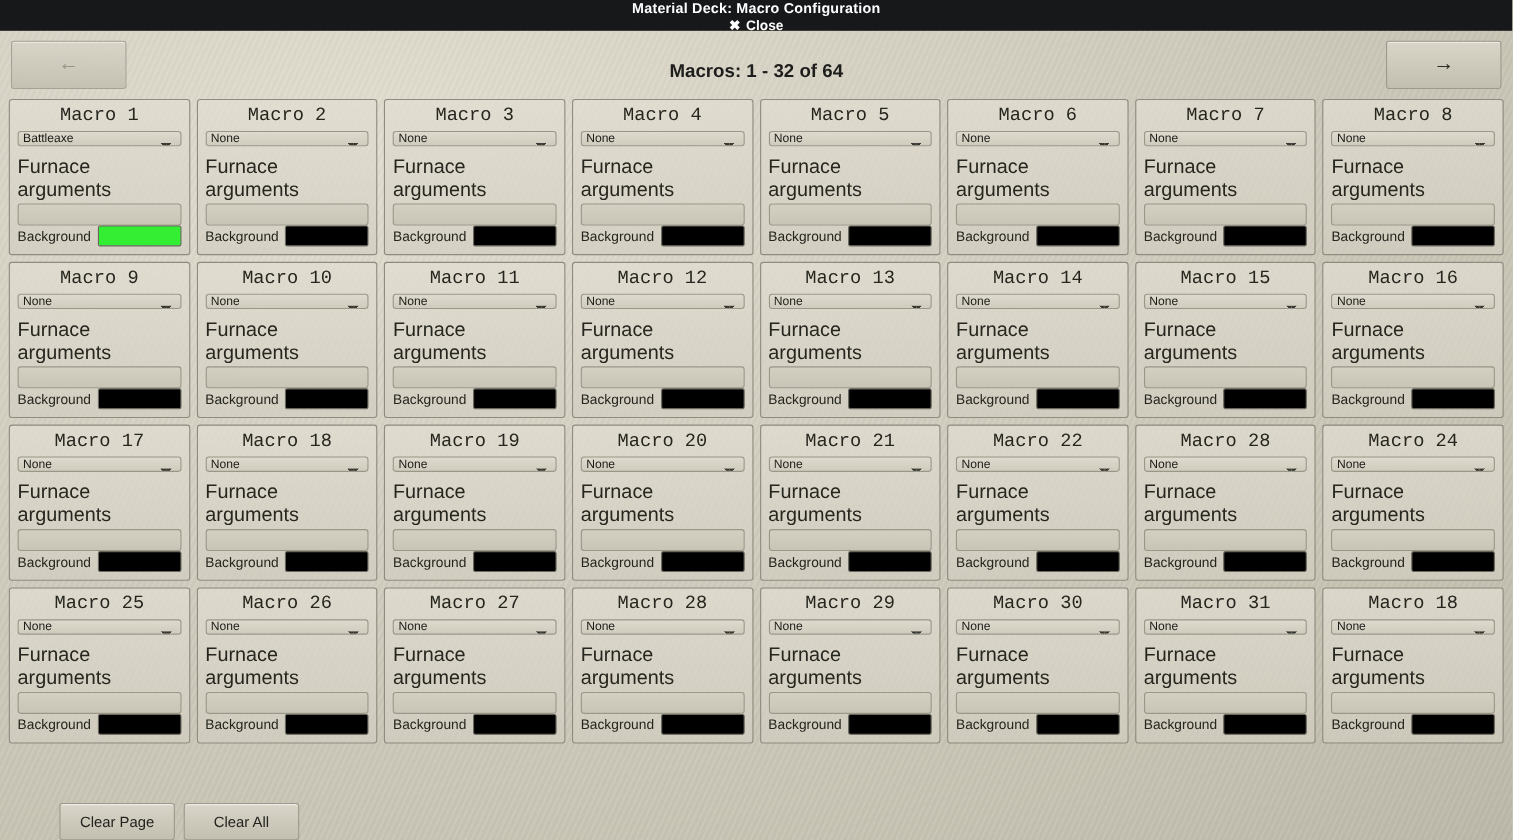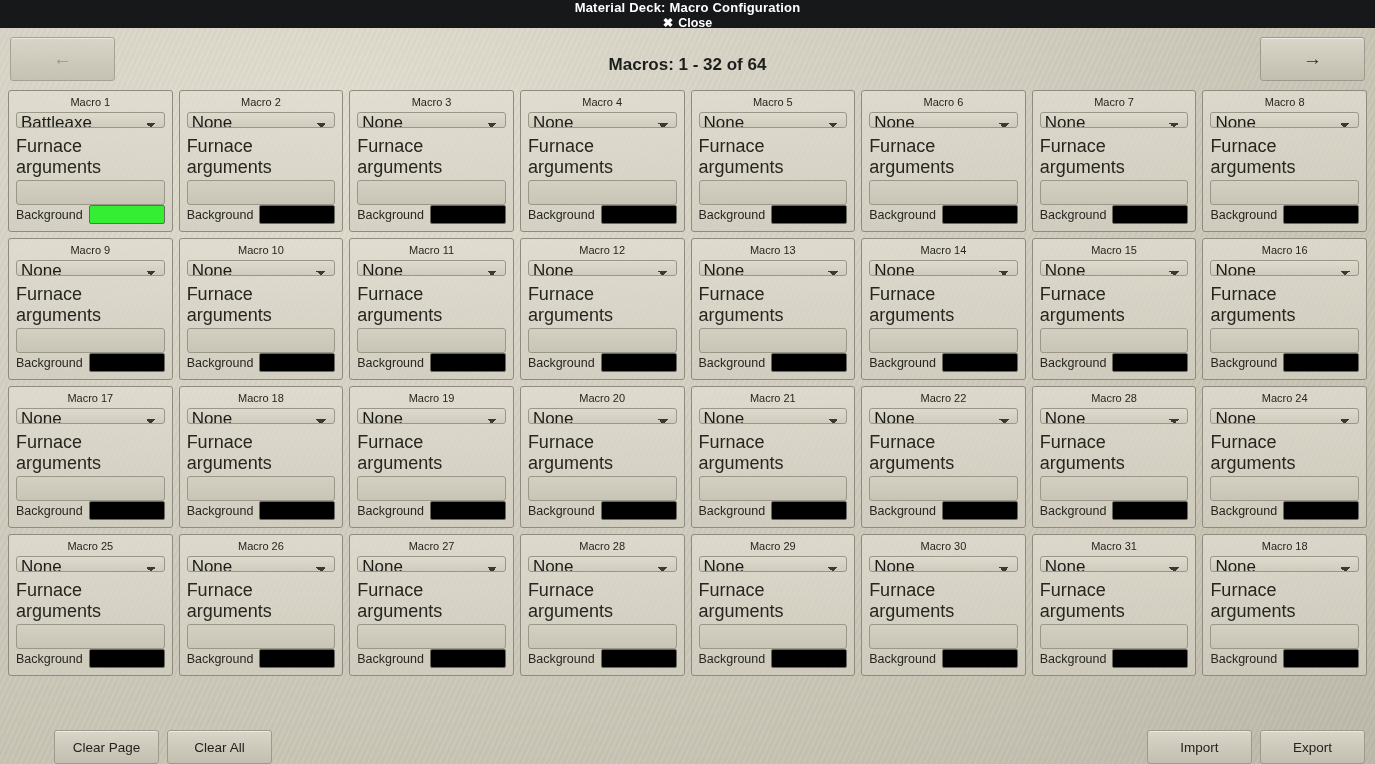--- a/index.html
+++ b/index.html
@@ -82,28 +82,29 @@
     background: linear-gradient(180deg, rgba(226,222,210,0.72) 0%, rgba(209,205,192,0.66) 100%);
     border: 1px solid #8e8b80;
     border-radius: 3px;
     padding: 5px 7px 7px 7px;
     height: 142px;
     display: flex;
     flex-direction: column;
   }
   .macro-title {
     text-align: center;
-    font-size: 11px;
+    font-size: 17px;
     color: #26261f;
     margin-bottom: 4px;
+    font-family: Liberation Mono, monospace;
   }
   .macro-select {
     width: 100%;
     height: 16px;
-    font-size: 17px;
+    font-size: 11px;
     font-family: "Liberation Sans", sans-serif;
     color: #1c1c18;
     background: linear-gradient(180deg, #dedacd 0%, #cfcbbd 100%);
     border: 1px solid #9a9789;
     border-radius: 3px;
     padding: 0 4px;
     -webkit-appearance: none;
     appearance: none;
     background-image:
       linear-gradient(45deg, transparent 50%, #3a3a34 50%),
@@ -526,19 +527,15 @@
           <div class="bg-swatch" style="background: rgb(0, 0, 0);"></div>
         </div>
       </div>
     </div>
 
   <div id="footer">
     <div class="btn-group">
       <div class="footer-btn">Clear Page</div>
       <div class="footer-btn">Clear All</div>
     </div>
-    <div class="btn-group">
-      <div class="footer-btn">Import</div>
-      <div class="footer-btn">Export</div>
-    </div>
   </div>
 
 </div>
 
 </body></html>

